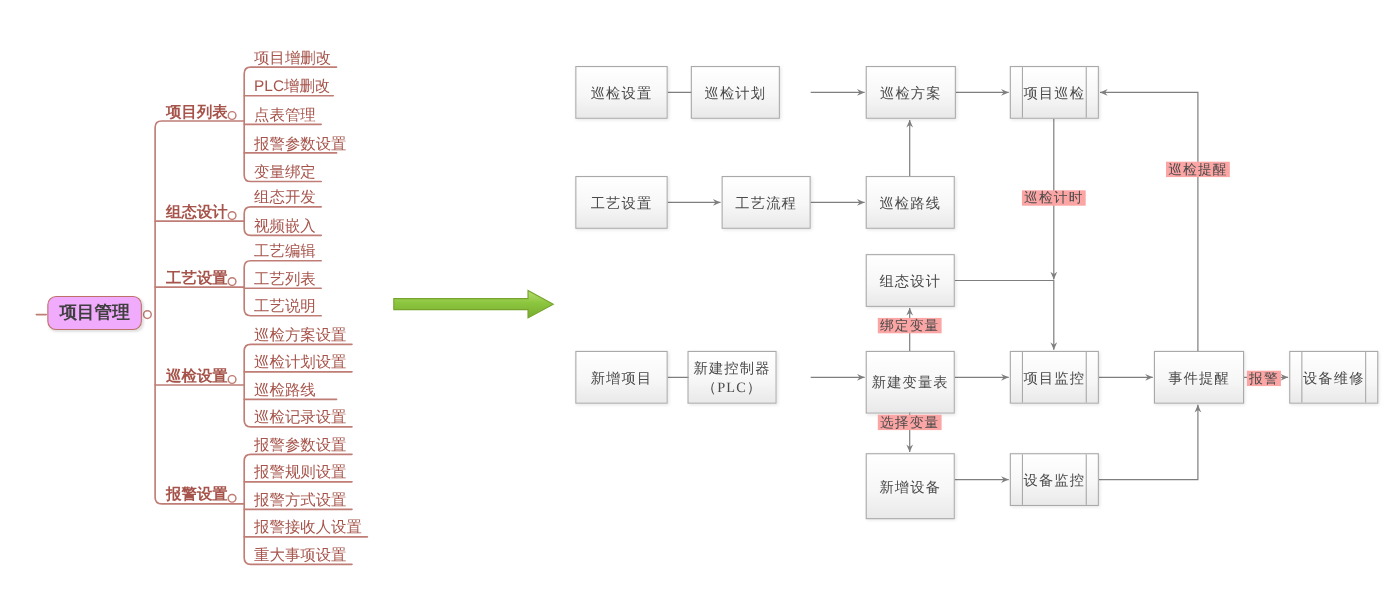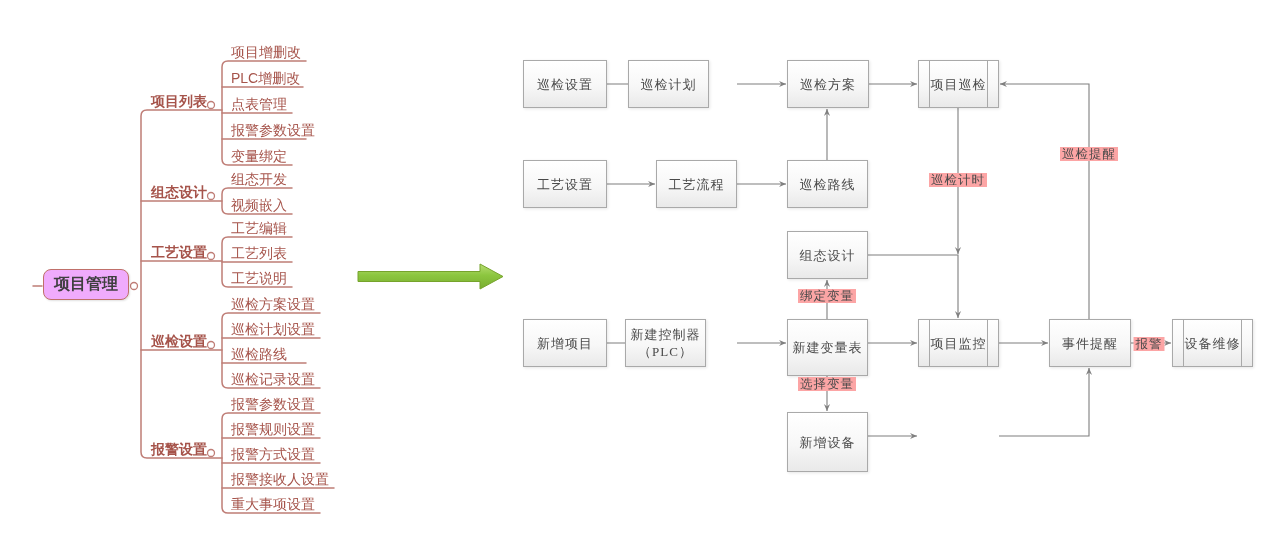--- a/index.html
+++ b/index.html
@@ -202,20 +202,23 @@
   <div class="node" style="left:1049px;top:319px;width:82px;height:48px">
     <span>事件提醒</span>
     </div>
   <div class="node pre" style="left:1172px;top:319px;width:81px;height:48px">
     <span>设备维修</span>
     </div>
 
   <div class="node" style="left:787px;top:412px;width:81px;height:60px">
     <span>新增设备</span>
     </div>
+  <div class="node pre" style="left:918px;top:412px;width:81px;height:48px">
+    <span>设备监控</span>
+    </div>
 
   <div class="edge-label" style="left:958px;top:180px">巡检计时</div>
   <div class="edge-label" style="left:1089px;top:154px">巡检提醒</div>
   <div class="edge-label" style="left:827px;top:296px">绑定变量</div>
   <div class="edge-label" style="left:827px;top:384px">选择变量</div>
   <div class="edge-label" style="left:1149px;top:344px">报警</div>
 
 </div>
 
 </body></html>

